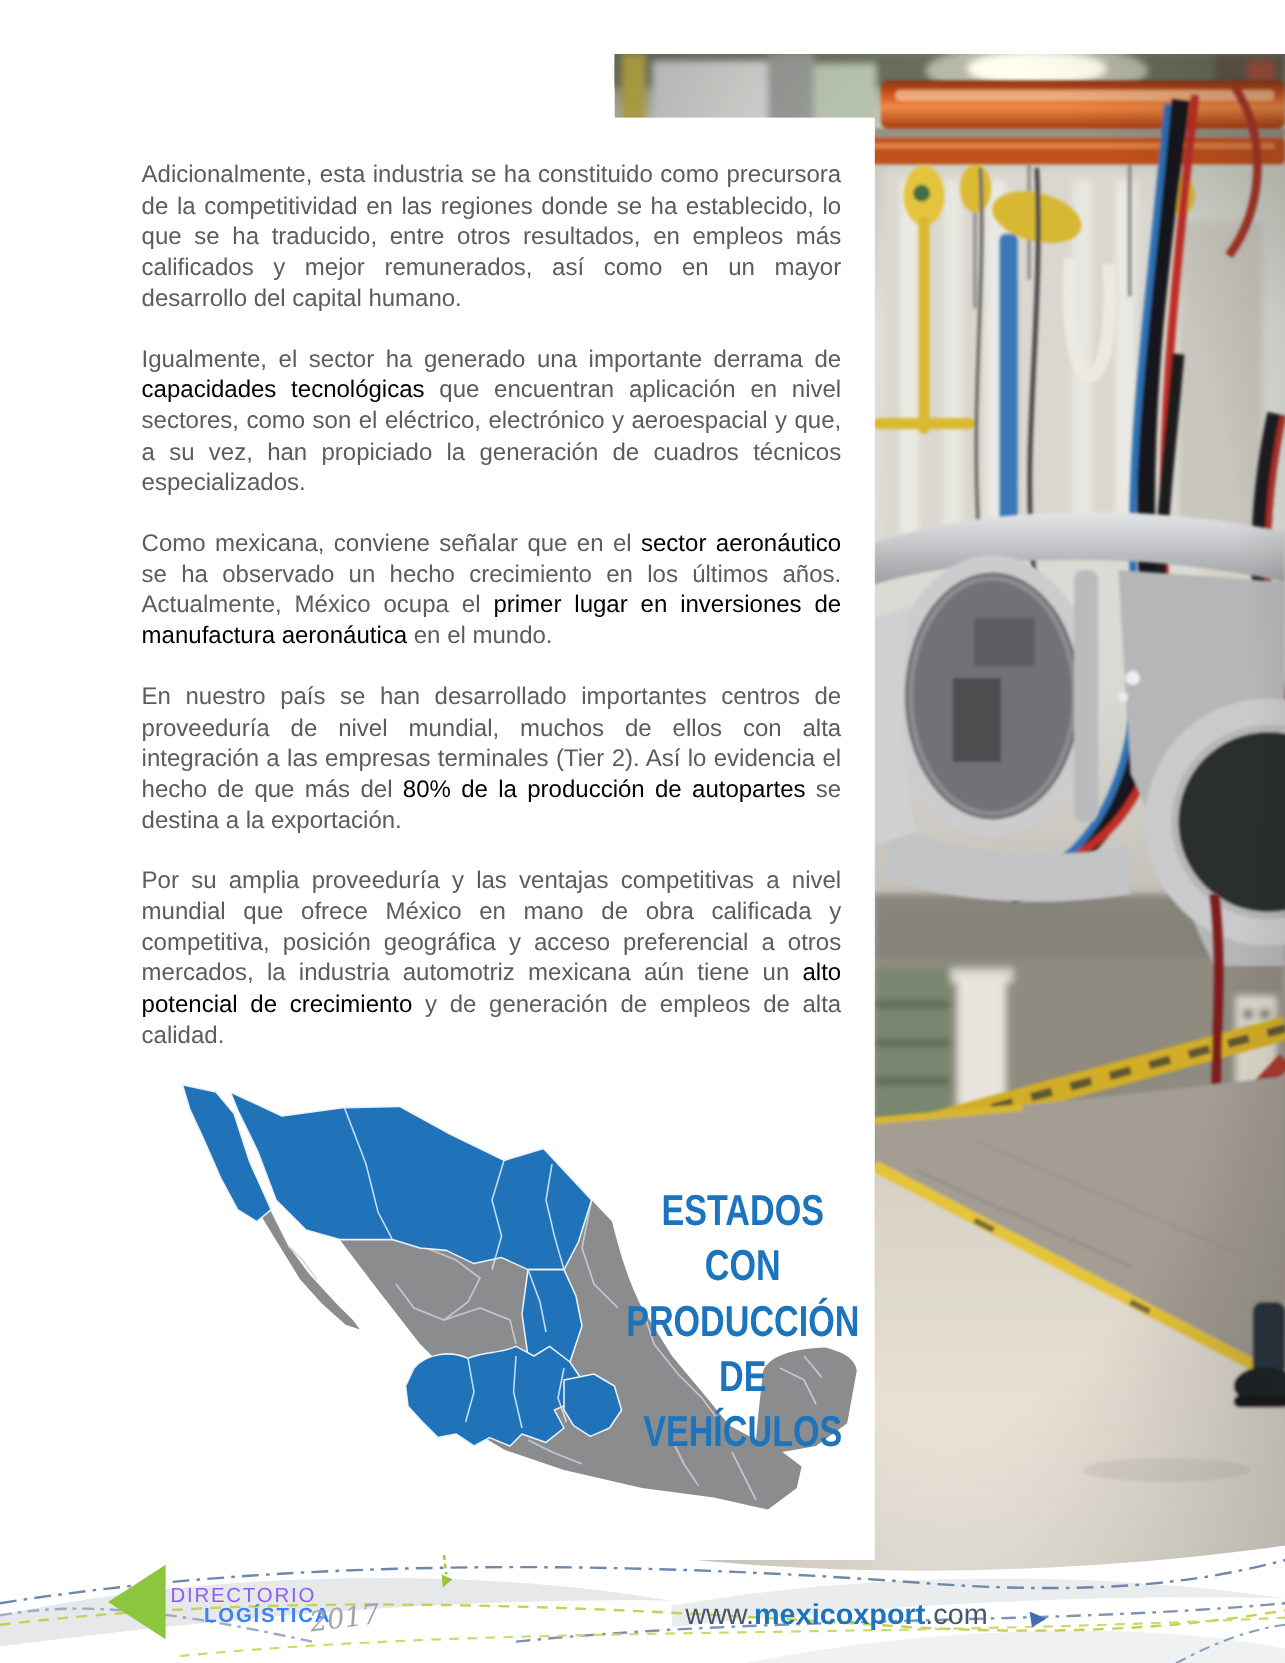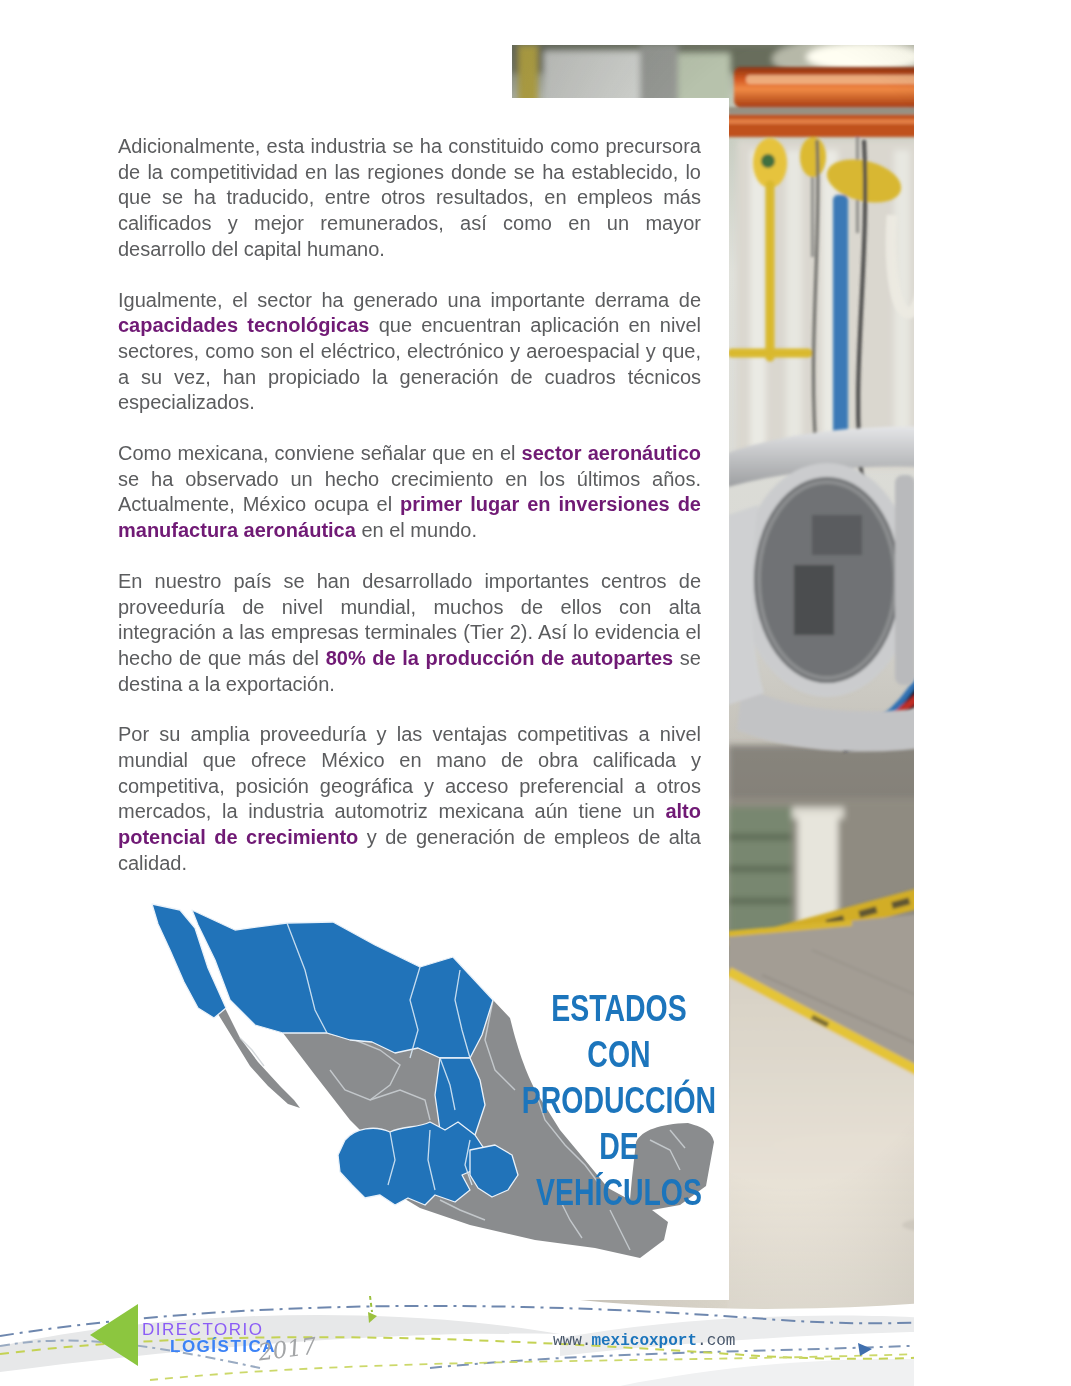--- a/index.html
+++ b/index.html
@@ -1,40 +1,40 @@
 <!DOCTYPE html>
 <html><head>
 <meta charset="utf-8">
 <style>
   html,body{margin:0;padding:0;background:#fff;}
-  .page{position:relative;width:914px;height:1386px;background:#ffffff;overflow:hidden;
+  .page{position:relative;width:1071px;height:1386px;background:#ffffff;overflow:hidden;
         font-family:"Liberation Sans",sans-serif;}
   
   .photo{position:absolute;left:512px;top:45px;width:559px;height:1268px;z-index:1;overflow:hidden;}
   
   .content-box{position:absolute;left:0;top:98px;width:729px;height:1202px;background:#ffffff;z-index:2;}
   .article{position:absolute;left:118px;top:134px;width:583px;z-index:3;}
   .article p.para{margin:0 0 25px 0;font-size:20px;line-height:25.7px;text-align:justify;
         color:#5b5c5e;}
-  .article .hl{color:#701a75;font-weight:bold;}
+  .article .hl{color:#000000;font-weight:normal;}
   
   .mexico-map{position:absolute;left:140px;top:890px;width:580px;height:380px;z-index:3;}
   .map-title{position:absolute;left:521px;top:986px;width:248px;z-index:4;
         transform:scaleX(0.79);transform-origin:0 0;
         font-weight:bold;font-size:36px;line-height:46px;color:#1c75bc;text-align:center;
         letter-spacing:0px;}
   
   .footer-decor{position:absolute;left:0;top:1250px;width:1071px;height:136px;z-index:5;}
   .logo{position:absolute;left:86px;top:1300px;width:240px;height:80px;z-index:6;}
   .logo-triangle{position:absolute;left:0;top:2px;}
   .logo-l1{position:absolute;left:56px;top:20px;font-size:17px;letter-spacing:1.5px;color:#8b5cf6;}
   .logo-l2{position:absolute;left:84px;top:37px;font-size:17px;letter-spacing:1.5px;color:#3b82f6;font-weight:bold;}
   .logo-year{position:absolute;left:172px;top:36px;font-family:"DejaVu Serif",serif;
         font-style:italic;font-size:23px;color:#a3a5a7;transform:rotate(-7deg);}
-  .website{position:absolute;left:553px;top:1332px;z-index:6;font-size:16px;color:#47566a;font-family:Liberation Mono, monospace;}
+  .website{position:absolute;left:571px;top:1332px;z-index:6;font-size:24px;color:#47566a;}
   .website .w-blue{color:#1c75bc;font-weight:bold;}
 </style>
 </head>
 <body>
 
 <div class="page">
 
   <div class="photo">
     <svg width="559" height="1268" viewBox="0 0 559 1268" xmlns="http://www.w3.org/2000/svg">
       <defs>

